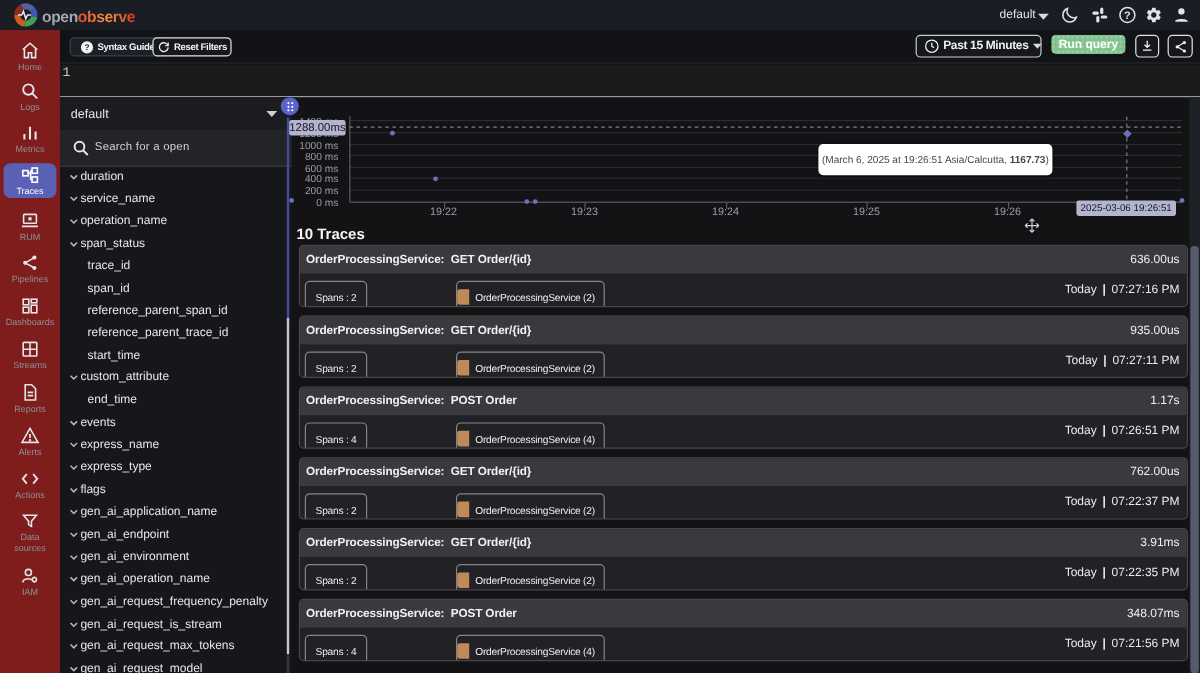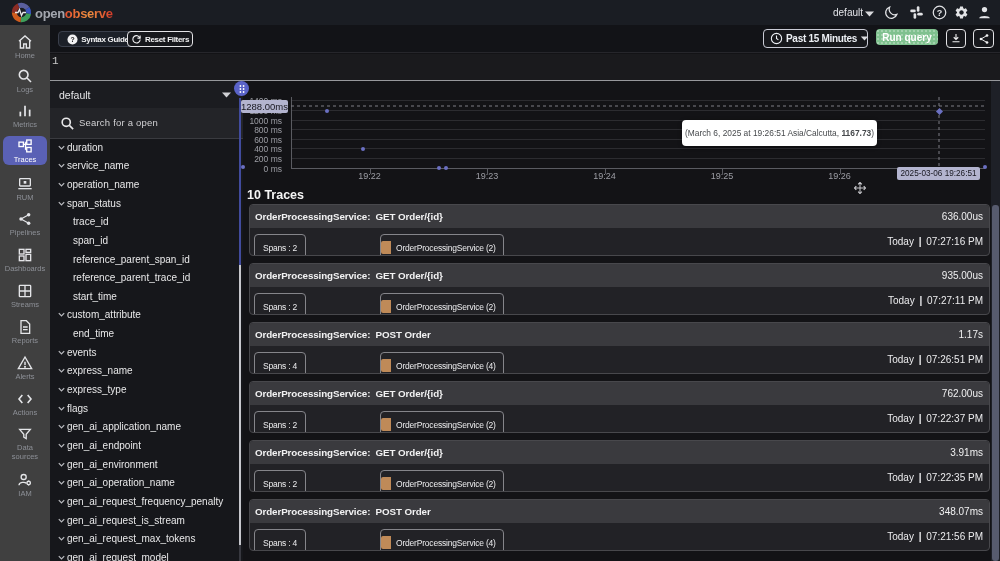--- a/index.html
+++ b/index.html
@@ -5,21 +5,21 @@
   * { margin:0; padding:0; box-sizing:border-box; }
   html,body { width:1000px; height:561px; overflow:hidden; background:#131316; font-family:"Liberation Sans", sans-serif; }
   .abs { position:absolute; }
   
   #topbar { position:absolute; left:0; top:0; width:1000px; height:25px; background:#1a1d23; }
   #logotext { position:absolute; left:35px; top:6px; font-size:13px; font-weight:bold; letter-spacing:-0.3px; color:#a3a6ae; }
   #logotext .ob { background:linear-gradient(90deg,#e4502e,#f09040,#d43a2a); -webkit-background-clip:text; background-clip:text; color:transparent; }
   #orgsel { position:absolute; left:833px; top:7px; font-size:10px; color:#e3e4e8; }
   .topicon { position:absolute; top:5px; width:15px; height:15px; }
   
-  #sidebar { position:absolute; left:0; top:25px; width:50px; height:536px; background:#404040;padding-left:44px; }
+  #sidebar { position:absolute; left:0; top:25px; width:50px; height:536px; background:#7f1d1d;padding-left:44px; }
   .navitem { position:absolute; left:0; width:50px; text-align:center; }
   .navlabel { font-size:7.5px; color:#8d9097; line-height:9px; }
   .navicon { display:block; margin:0 auto 1px auto; }
   #traces-pill { position:absolute; left:3px; top:110.5px; width:44px; height:29px; background:#5a61b5; border-radius:6px; }
   
   #toolbar { position:absolute; left:50px; top:25px; width:950px; height:28px; background:#121317; border-bottom:1px solid #26262b; }
   .tbtn { position:absolute; top:6px; height:16px; border:1px solid #e3e3e6; border-radius:4px; background:#17181c; color:#f2f2f3; font-size:8px; font-weight:bold; display:flex; align-items:center; justify-content:center; gap:3px; white-space:nowrap; letter-spacing:-0.3px; }
   .tbtn svg { flex-shrink:0; }
   
   #editor { position:absolute; left:50px; top:54px; width:950px; height:27px; background:#1a1a1d; border-bottom:1px solid #97989c; }

